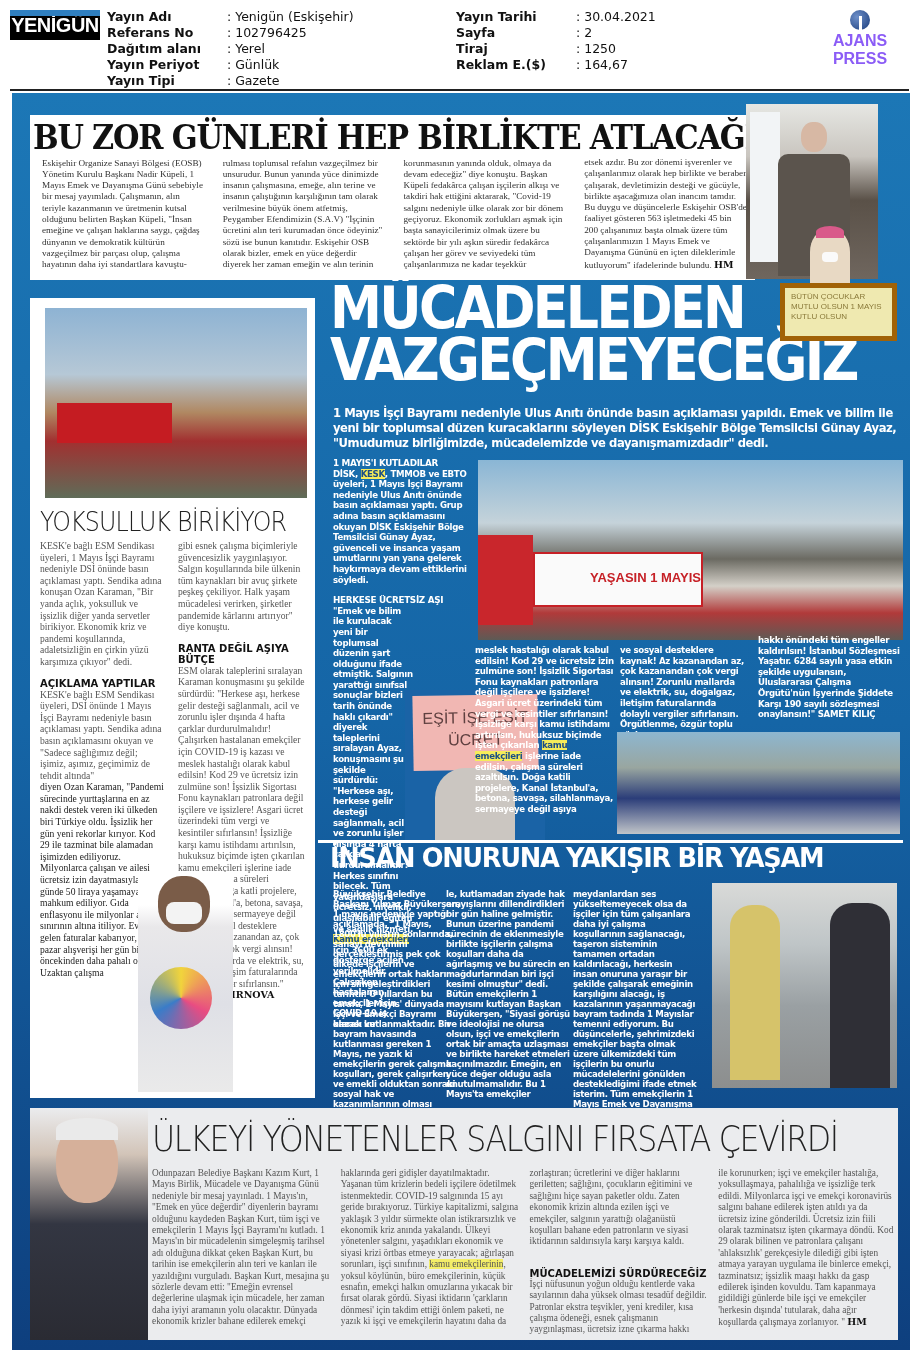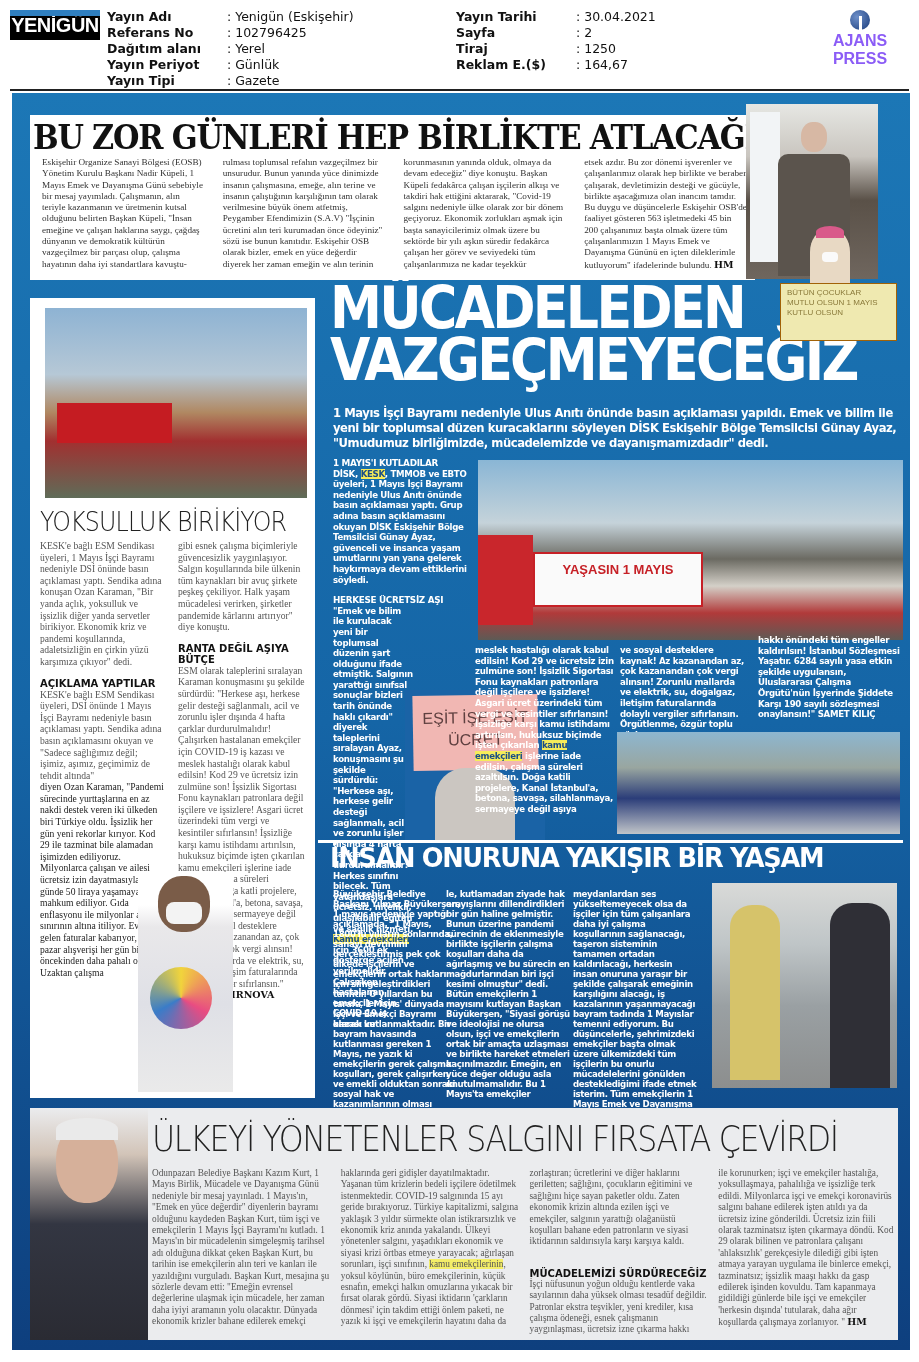--- a/index.html
+++ b/index.html
@@ -23,21 +23,21 @@
   .ajans .globe::after { content: ""; position: absolute; left: 9px; top: 6px; width: 3px; height: 14px; background: #fff; }
   .ajans .txt { font-family: "Liberation Sans", sans-serif; font-weight: bold; color: #8b5cf6; font-size: 16px; margin-top: 2px; }
   .hdr-line { position: absolute; left: 10px; top: 89px; width: 899px; height: 2px; background: #222; }
 
   
   .page { position: absolute; left: 12px; top: 93px; width: 898px; height: 1257px; background: linear-gradient(180deg,#1c77b6 0%,#1565a6 50%,#0e3f7e 100%); }
 
   
   .top { position: absolute; left: 30px; top: 115px; width: 725px; height: 165px; background: #fff; }
   .top h1 { position: absolute; left: 3px; top: 3px; font-family: "DejaVu Serif", serif; font-weight: 900; font-size: 33px; letter-spacing: -1.3px; color: #111; white-space: nowrap; transform: scaleX(0.92); transform-origin: left; }
-  .top .cols { position: absolute; left: 12px; top: 42px; width: 705px; display: flex; gap: 18px; }
+  .top .cols { position: absolute; left: 12px; top: 42px; width: 705px; display: flex; gap: 18px; align-items: center; }
   .top .col { flex: 1; font-family: "Liberation Serif", serif; font-size: 9.2px; line-height: 11.3px; color: #333; text-indent: 0; }
   .top-photo { position: absolute; left: 746px; top: 104px; width: 132px; height: 175px; background: linear-gradient(180deg,#e6e7e3 0%,#c9c5bf 30%,#5a5148 55%,#6f665e 100%); }
   .top-photo .face { position: absolute; left: 55px; top: 18px; width: 26px; height: 30px; border-radius: 45%; background: #d7b8a4; }
   .top-photo .flag { position: absolute; left: 4px; top: 8px; width: 30px; height: 150px; background: #f2f4f6; }
   .top-photo .suit { position: absolute; left: 32px; top: 50px; width: 72px; height: 122px; background: #5b544d; border-radius: 10px 10px 0 0; }
   .girl { position: absolute; left: 810px; top: 230px; width: 40px; height: 55px; background: #e8d9c4; border-radius: 40% 40% 0 0; }
   .girl::before { content: ""; position: absolute; left: 6px; top: -4px; width: 28px; height: 12px; border-radius: 50% 50% 0 0; background: #d95a8a; }
   .girl::after { content: ""; position: absolute; left: 12px; top: 22px; width: 16px; height: 10px; border-radius: 4px; background: #fafafa; }
 
   
@@ -51,32 +51,32 @@
   .sub { font-family: "DejaVu Sans", sans-serif; font-weight: bold; font-size: 10px; line-height: 11px; color: #111; margin-top: 10px; }
   .lcol .dark { color: #222; }
   .left-photo2 { position: absolute; left: 108px; top: 500px; width: 120px; height: 300px; background: linear-gradient(180deg,#fff 0%,#fff 15%,#e9e8ea 25%,#dfe0e6 60%,#eaeaea 100%); }
   .left-photo2 .head { position: absolute; left: 28px; top: 4px; width: 60px; height: 70px; border-radius: 45%; background: #7a5c48; }
   .left-photo2 .mask { position: absolute; left: 38px; top: 38px; width: 40px; height: 28px; border-radius: 8px; background: #f3f3f3; }
   .left-photo2 .logo-badge { position: absolute; left: 22px; top: 150px; width: 70px; height: 70px; border-radius: 50%; background: conic-gradient(#f1d43c,#e84c82,#3a7cc8,#f1d43c); }
   .sig { font-family: "DejaVu Serif", serif; font-weight: 900; font-size: 9.5px; color: #111; }
 
   
   .mid-title { position: absolute; left: 330px; top: 282px; font-family: "DejaVu Sans", sans-serif; font-weight: 900; color: #fff; font-size: 58px; line-height: 52px; letter-spacing: -3px; white-space: nowrap; transform: scaleX(0.9); transform-origin: left; }
-  .sign-photo { position: absolute; left: 780px; top: 283px; width: 117px; height: 58px; background: #efe9b0; border: 1px solid #a16207; font-family: "Liberation Sans", sans-serif; color: #8a7a3a; font-size: 8px; padding: 4px 6px; line-height: 10px; }
+  .sign-photo { position: absolute; left: 780px; top: 283px; width: 117px; height: 58px; background: #efe9b0; border: 5px solid #a16207; font-family: "Liberation Sans", sans-serif; color: #8a7a3a; font-size: 8px; padding: 4px 6px; line-height: 10px; }
   .deck { position: absolute; left: 333px; top: 406px; width: 565px; font-family: "DejaVu Sans", sans-serif; font-weight: bold; color: #fff; font-size: 11.6px; line-height: 15px; letter-spacing: -0.45px; }
   .bcol { position: absolute; font-family: "DejaVu Sans", sans-serif; font-weight: bold; color: #fff; font-size: 8.6px; line-height: 10.6px; letter-spacing: -0.3px; }
   .bcol .h { font-size: 8.8px; }
   .bcol .hl { background: #f6ec5a; color: #1b4f86; }
   .bcol.c1 { left: 333px; top: 458px; width: 140px; }
   .bcol.c2 { left: 475px; top: 645px; width: 150px; }
   .bcol.c3 { left: 617px; top: 645px; width: 135px; }
   .bcol.c4 { left: 752px; top: 635px; width: 150px; }
   .photo-protest { position: absolute; left: 478px; top: 460px; width: 425px; height: 180px; background: linear-gradient(180deg,#8ab6d5 0%,#c5d3da 35%,#6b6a62 55%,#d4d0c8 70%,#b13a3a 85%,#5d5a55 100%); }
   .photo-protest .banner { position: absolute; left: 55px; top: 92px; width: 170px; height: 55px; background: #fafafa; border: 2px solid #c62026; }
-  .photo-protest .banner span { display: block; color: #c62026; font-weight: bold; font-size: 13px; text-align: center; margin-top: 8px; font-family: "Liberation Sans", sans-serif; }
+  .photo-protest .banner span { display: block; color: #c62026; font-weight: bold; font-size: 13px; text-align: right; margin-top: 16px; font-family: "Liberation Sans", sans-serif; }
   .photo-protest .red1 { position: absolute; left: 0; top: 75px; width: 55px; height: 90px; background: #c9262c; }
   .photo-sign { position: absolute; left: 400px; top: 685px; width: 190px; height: 150px; background: linear-gradient(180deg,#1a63a6 0%,#1a63a6 100%); }
   .photo-sign .board { position: absolute; left: 8px; top: 5px; width: 125px; height: 75px; background: #f1b7b3; transform: rotate(-1deg); }
   .photo-sign .board span { display: block; color: #5f4040; font-size: 16px; line-height: 22px; text-align: center; padding-top: 12px; font-family: "Liberation Sans", sans-serif; }
   .photo-sign .person { position: absolute; left: 30px; top: 78px; width: 80px; height: 72px; background: #cbc6c1; border-radius: 30px 30px 0 0; }
   .photo-crowd { position: absolute; left: 617px; top: 732px; width: 283px; height: 102px; background: linear-gradient(180deg,#8db6d0 0%,#99a6a0 35%,#2b3d79 65%,#c1c5c9 100%); }
 
   .white-band { position: absolute; left: 318px; top: 840px; width: 585px; height: 3px; background: #fff; }
   .onur-title { position: absolute; left: 330px; top: 842px; font-family: "DejaVu Sans", sans-serif; font-weight: 900; color: #fff; font-size: 27px; letter-spacing: -1.4px; white-space: nowrap; transform: scaleX(0.95); transform-origin: left; }
   .ocol { position: absolute; top: 889px; font-family: "DejaVu Sans", sans-serif; font-weight: bold; color: #fff; font-size: 8.6px; line-height: 10px; letter-spacing: -0.35px; }

